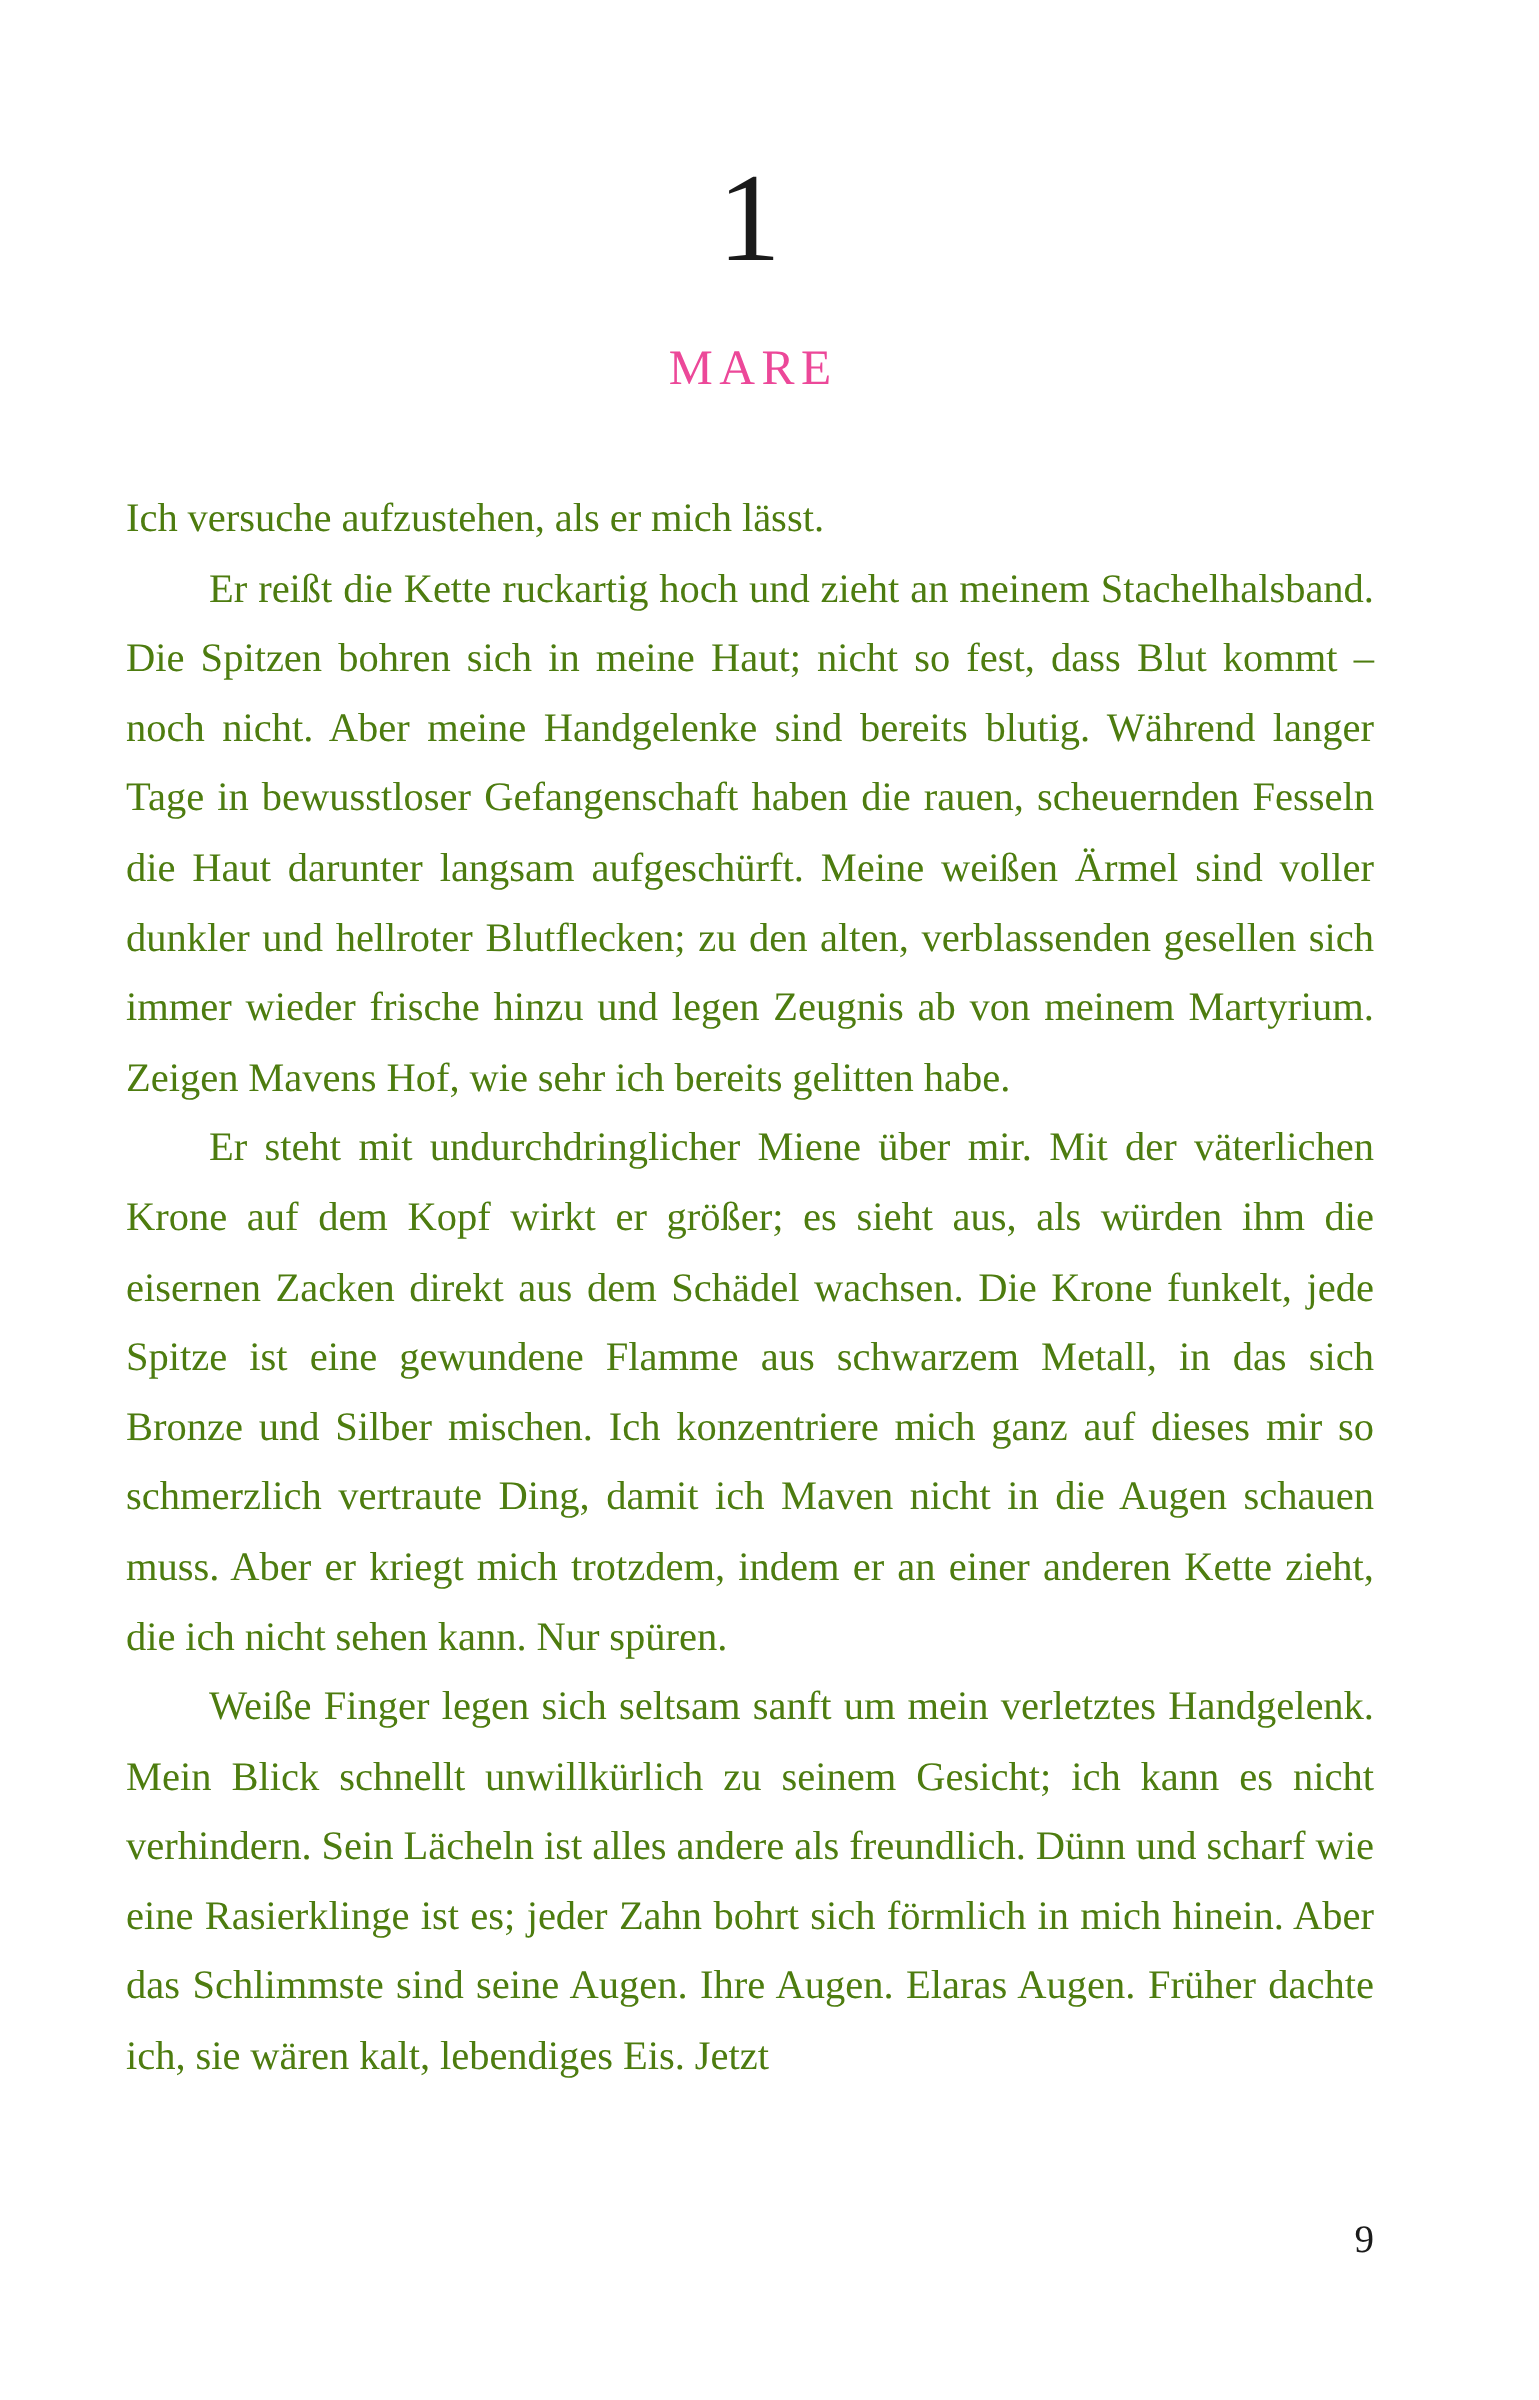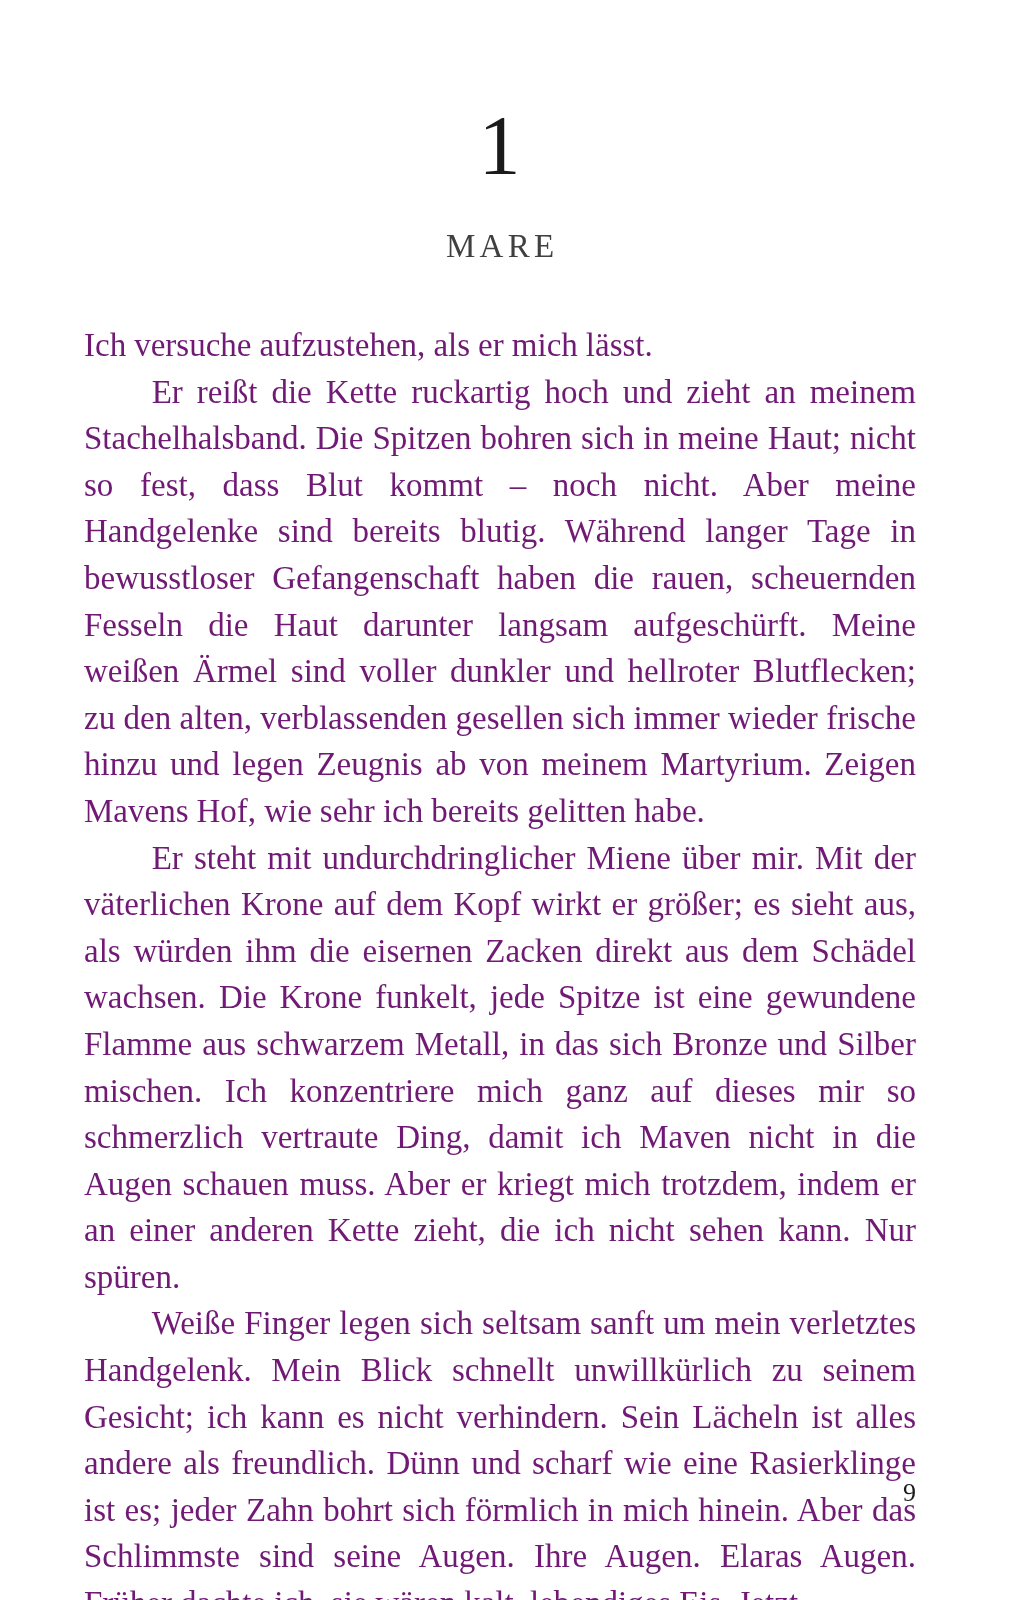--- a/index.html
+++ b/index.html
@@ -37,42 +37,42 @@
     color: #1a1a1a;
     letter-spacing: 0.01em;
   }
 
   .chapter-subtitle {
     margin-top: 42px;
     font-family: "Liberation Serif", "DejaVu Serif", serif;
     font-size: 33px;
     line-height: 1;
     font-weight: 400;
-    color: #404040;
+    color: #ec4899;
     letter-spacing: 0.13em;
     text-indent: 0.13em;
   }
 
   
   .body-copy {
     position: absolute;
     top: 322px;
     left: 84px;
     width: 832px;
   }
 
   .body-copy p {
     margin: 0;
-    font-size: 33px;
+    font-size: 27px;
     line-height: 46.6px;
     text-align: justify;
     text-justify: inter-word;
     hyphens: manual;
     -webkit-hyphens: manual;
-    color: #701a75;
+    color: #4d7c0f;
     word-spacing: -0.006em;
   }
 
   .body-copy p.indent {
     text-indent: 2.05em;
   }
 
   
 
   

